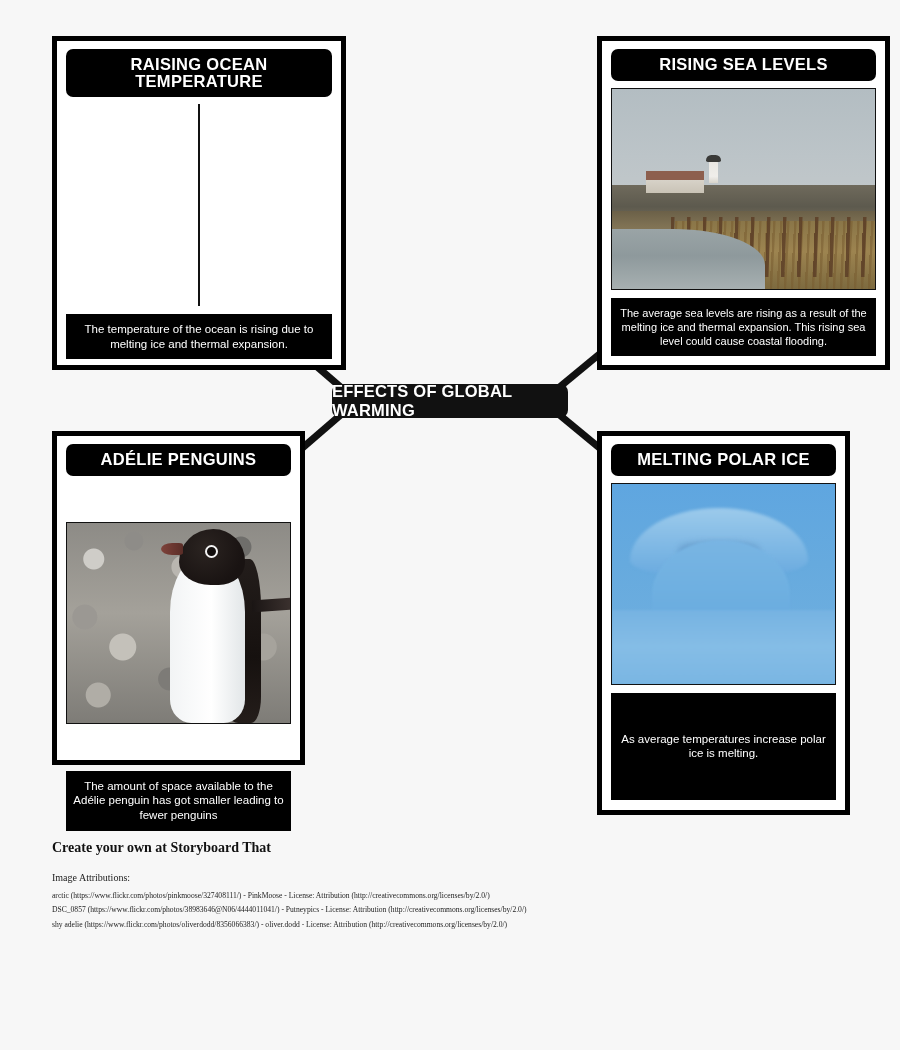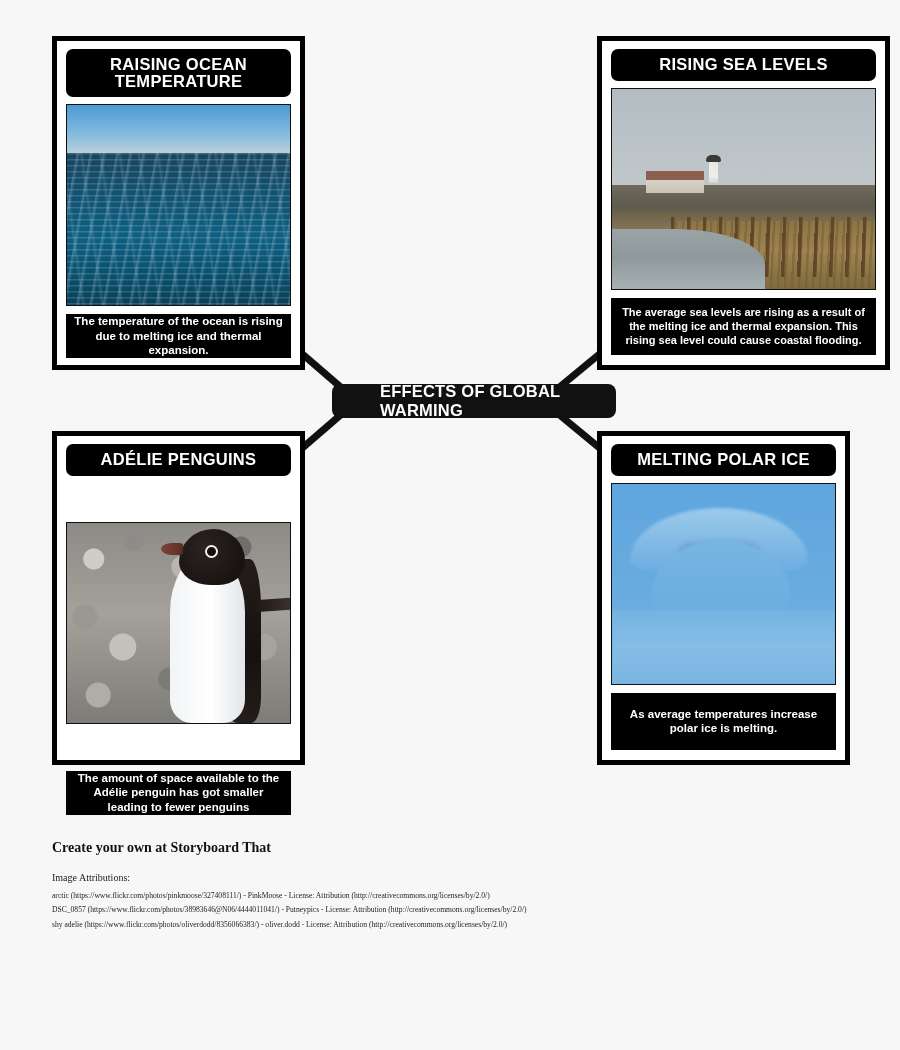--- a/index.html
+++ b/index.html
@@ -60,38 +60,38 @@
     border: 1px solid #111;
     box-sizing: border-box;
     position: relative;
     overflow: hidden;
     flex: 0 0 auto;
   }
   .card-caption {
     margin-top: 8px;
     background: #000000;
     color: #ffffff;
-    font-weight: bold;
+    font-weight: normal;
     font-size: 11.5px;
     line-height: 1.28;
     text-align: center;
-    padding: 0 7px;
+    padding: 8px 7px;
     box-sizing: border-box;
     flex: 1 1 auto;
     display: flex;
     align-items: center;
     justify-content: center;
     font-family: "Liberation Sans", sans-serif;
   }
 
   
-  #card-ocean   { left: 52px;  top: 36px;  width: 253px; height: 334px; }
+  #card-ocean   { left: 52px;  top: 36px;  width: 294px; height: 334px; align-items: center; }
   #card-sea     { left: 597px; top: 36px;  width: 293px; height: 334px; }
   #card-penguin { left: 52px;  top: 431px; width: 253px; height: 334px; gap: 39px; }
-  #card-ice     { left: 597px; top: 431px; width: 253px; height: 334px; }
+  #card-ice     { left: 597px; top: 431px; width: 253px; height: 384px; }
 
   .card-image { height: 202px; }
   #card-sea .card-caption { font-size: 11px; }
 
   
   #center-node {
     position: absolute;
     left: 332px;
     top: 384px;
     width: 236px;
@@ -100,21 +100,20 @@
     border-radius: 8px;
     color: #ffffff;
     font-weight: bold;
     font-size: 16.5px;
     letter-spacing: 0.2px;
     display: flex;
     align-items: center;
     justify-content: center;
     z-index: 5;
     font-family: "Liberation Sans", sans-serif;
-    padding-left: 48px;
   }
 
   
   .art { position: absolute; inset: 0; }
   .ocean-sky {
     position: absolute; left: 0; top: 0; right: 0; height: 24%;
     background: linear-gradient(to bottom, #4a9ad4 0%, #7fb8dd 55%, #b9cfdc 100%);
   }
   .ocean-water {
     position: absolute; left: 0; top: 24%; right: 0; bottom: 0;

